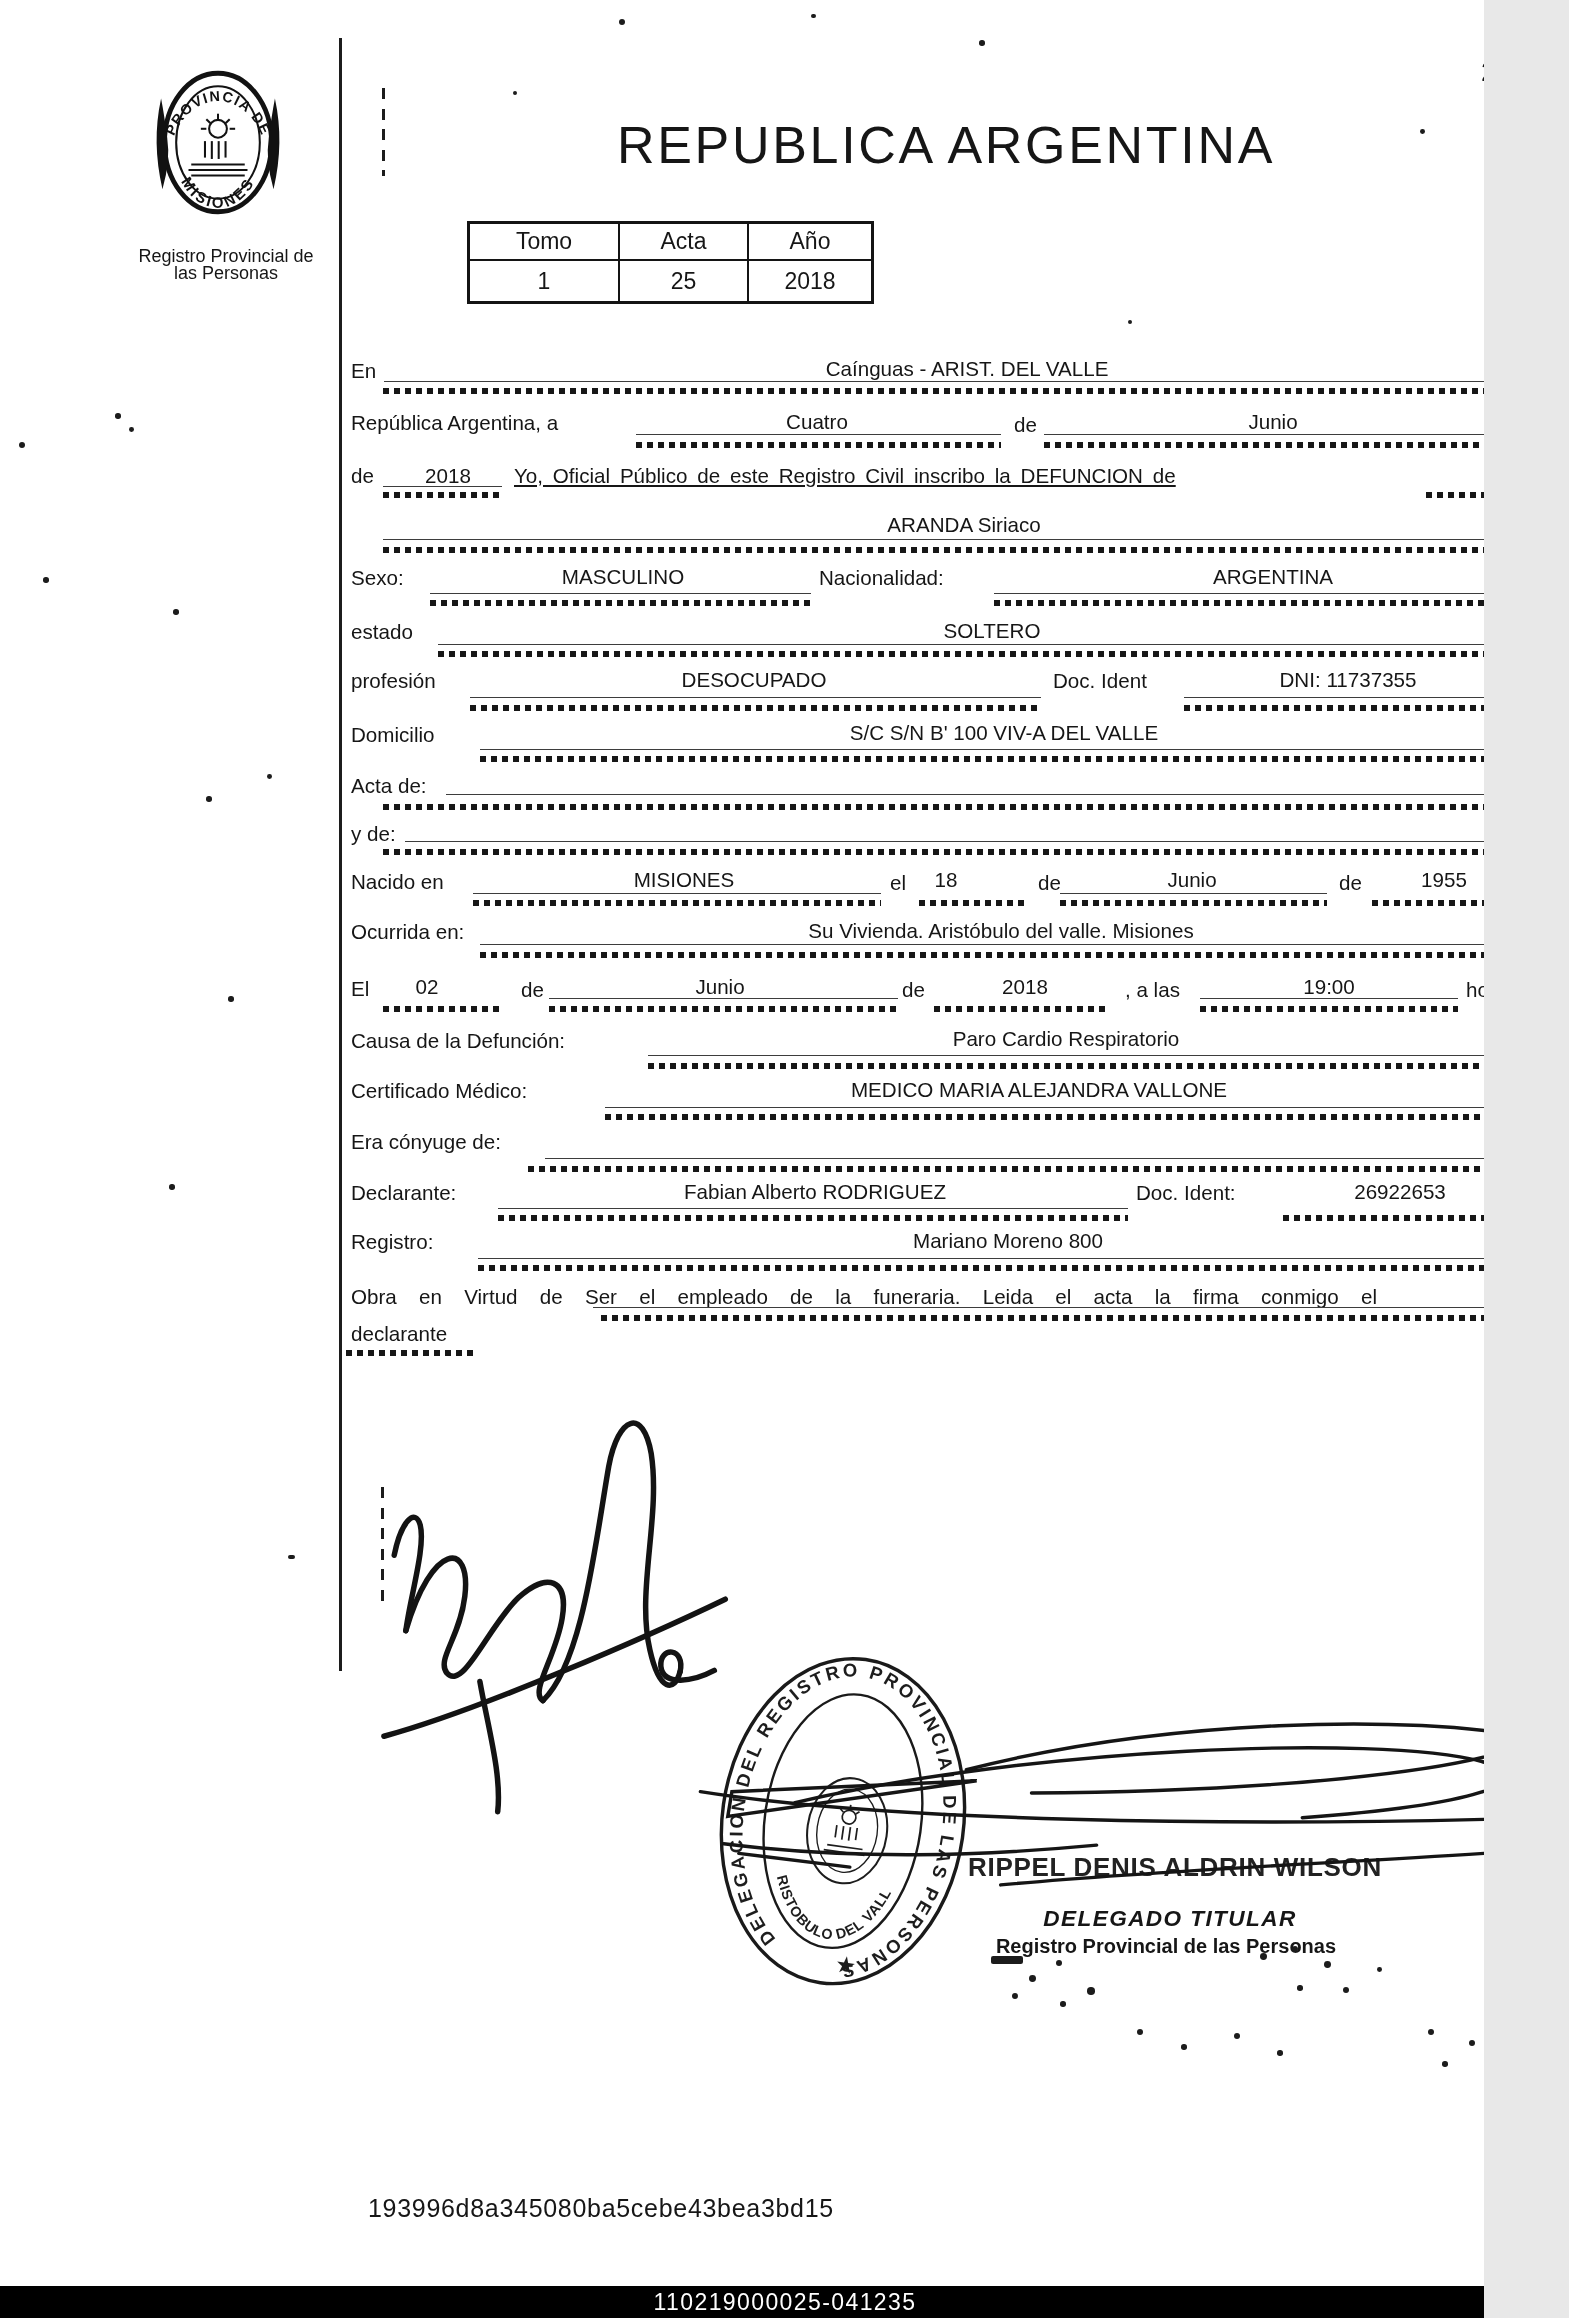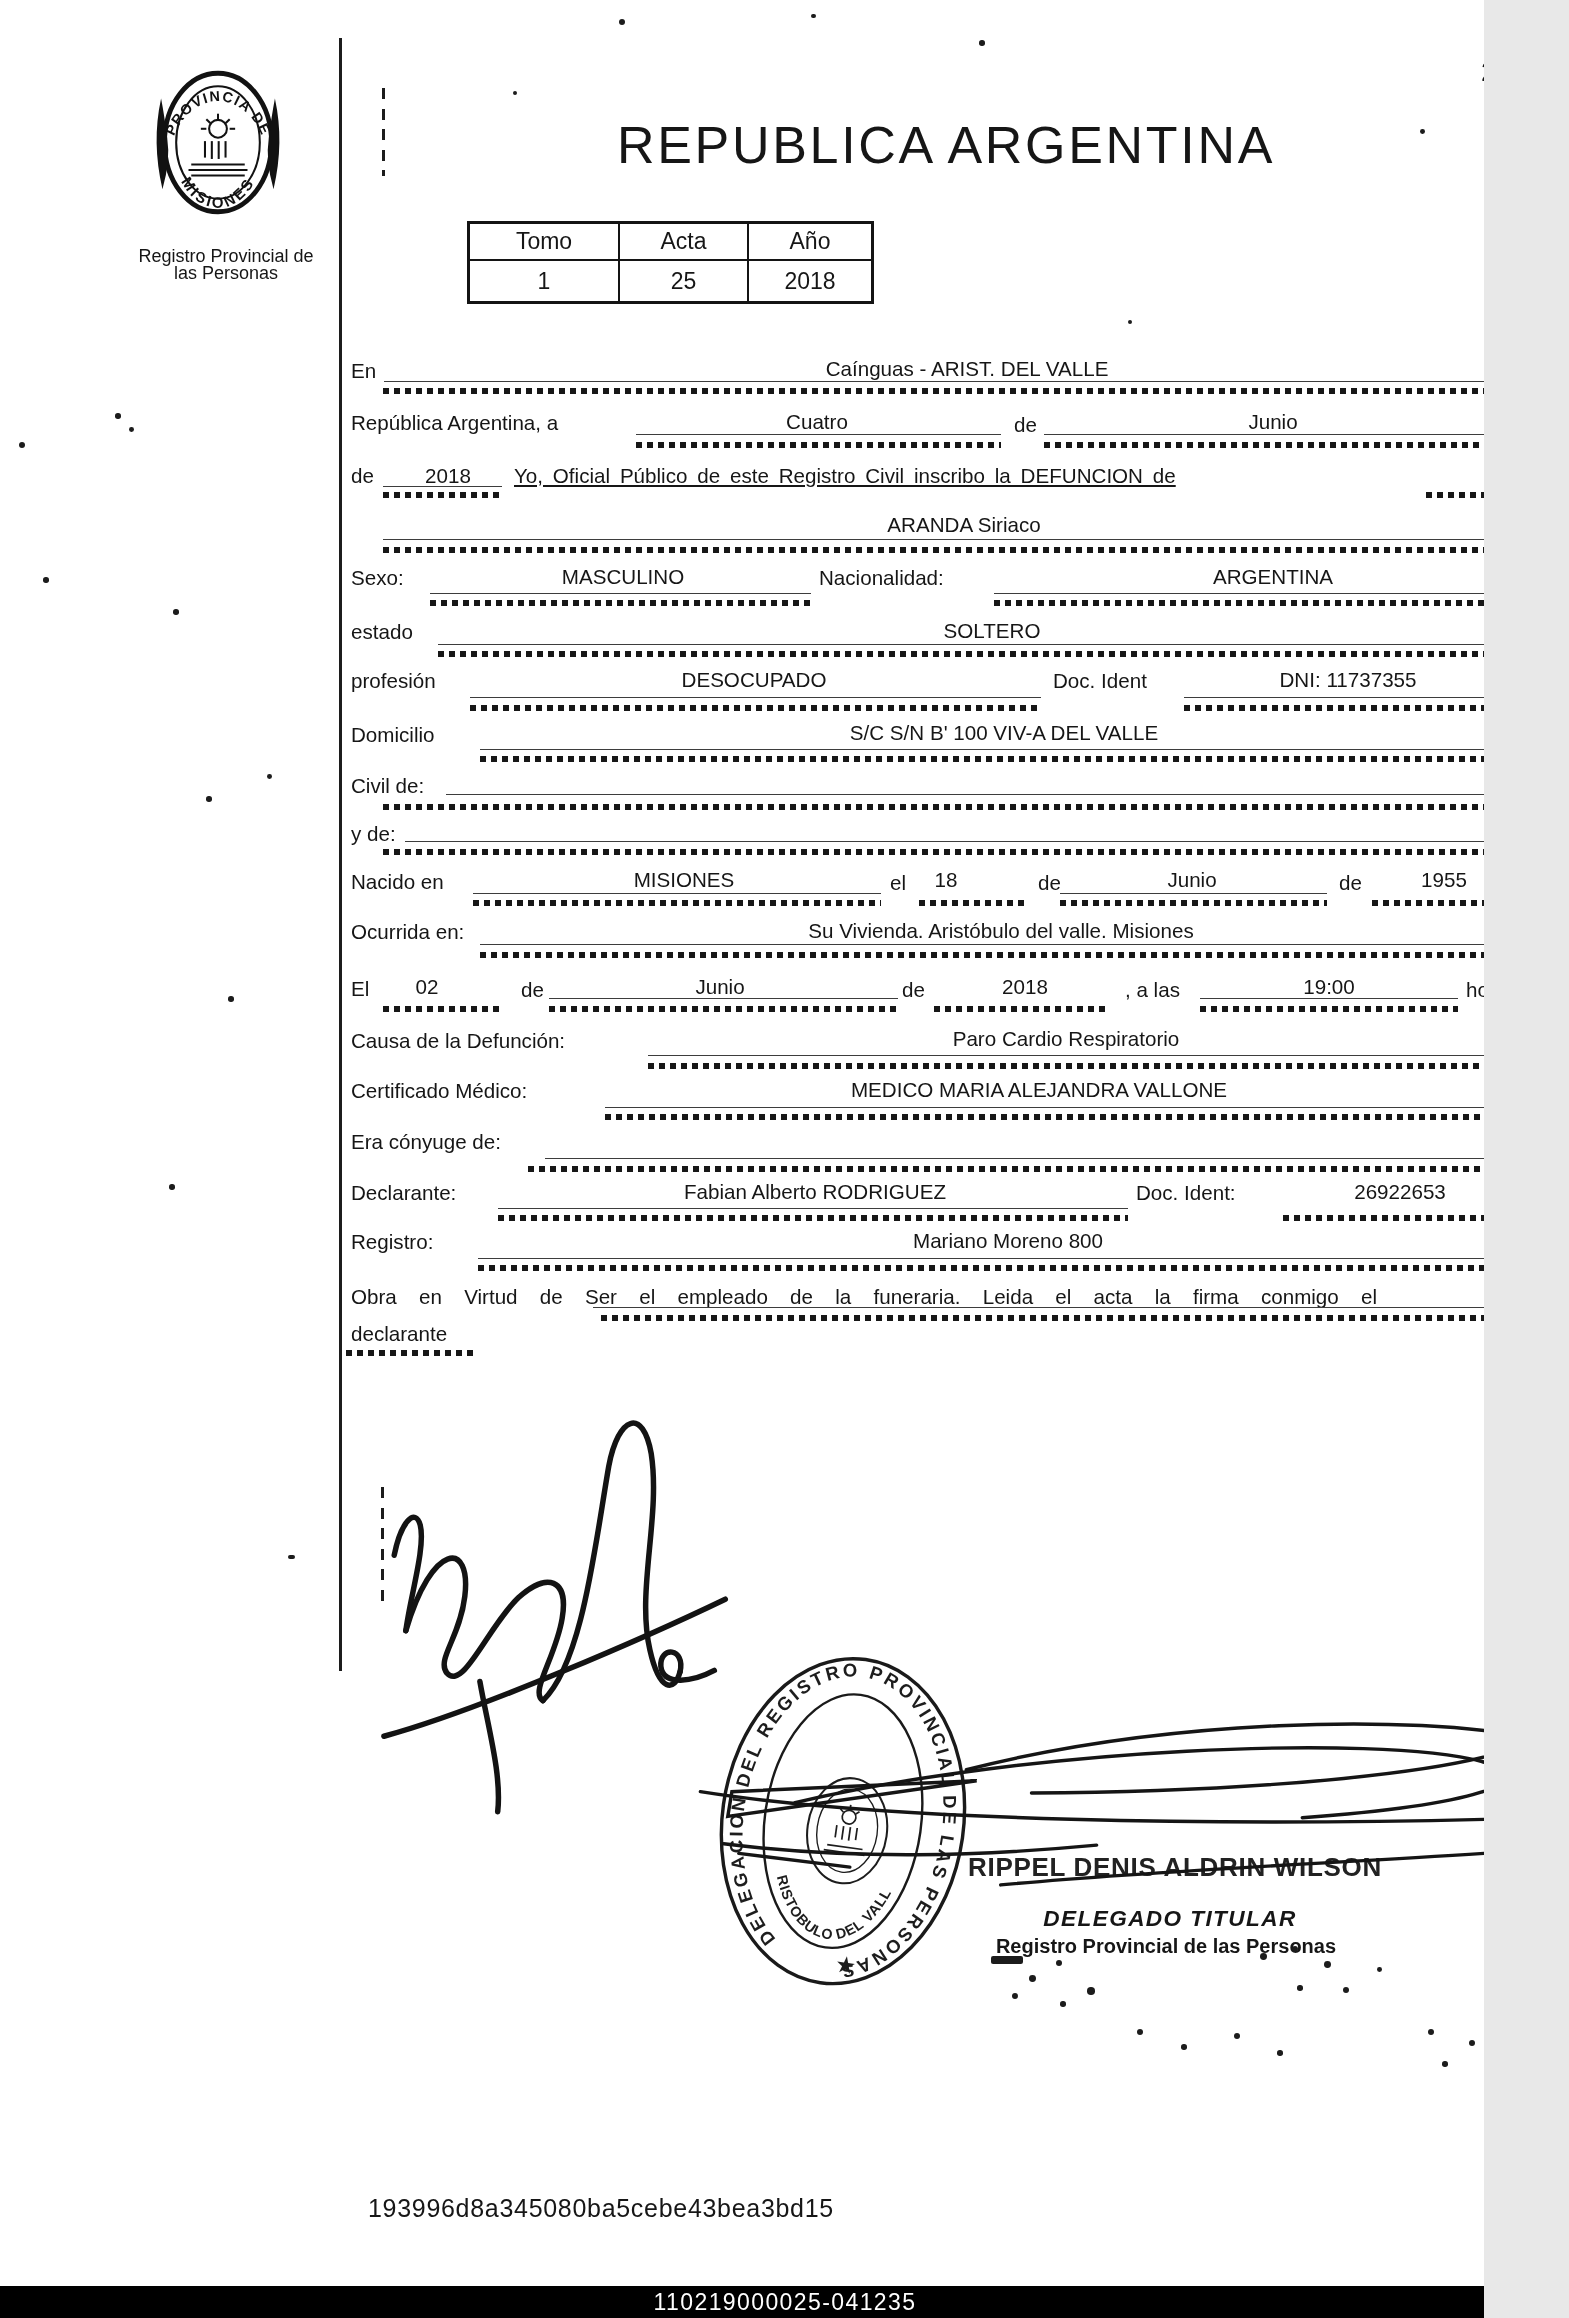--- a/index.html
+++ b/index.html
@@ -141,21 +141,21 @@
   <div class="rule" style="left:470px;top:697px;width:571px"></div>
   <div class="dots" style="left:470px;top:705px;width:571px"></div>
   <div class="rule" style="left:1184px;top:697px;width:322px"></div>
   <div class="dots" style="left:1184px;top:705px;width:322px"></div>
 
   <div class="t" style="left:351px;top:723px">Domicilio</div>
   <div class="t ctr" style="left:1004px;top:721px">S/C S/N B' 100 VIV-A DEL VALLE</div>
   <div class="rule" style="left:480px;top:749px;width:1049px"></div>
   <div class="dots" style="left:480px;top:756px;width:1049px"></div>
 
-  <div class="t" style="left:351px;top:774px">Civil de:</div>
+  <div class="t" style="left:351px;top:774px">Acta de:</div>
   <div class="rule" style="left:446px;top:794px;width:1084px"></div>
   <div class="dots" style="left:383px;top:804px;width:1147px"></div>
 
   <div class="t" style="left:351px;top:822px">y de:</div>
   <div class="rule" style="left:405px;top:841px;width:1125px"></div>
   <div class="dots" style="left:383px;top:849px;width:1147px"></div>
 
   <div class="t" style="left:351px;top:870px">Nacido en</div>
   <div class="t ctr" style="left:684px;top:868px">MISIONES</div>
   <div class="t" style="left:890px;top:871px">el</div>

